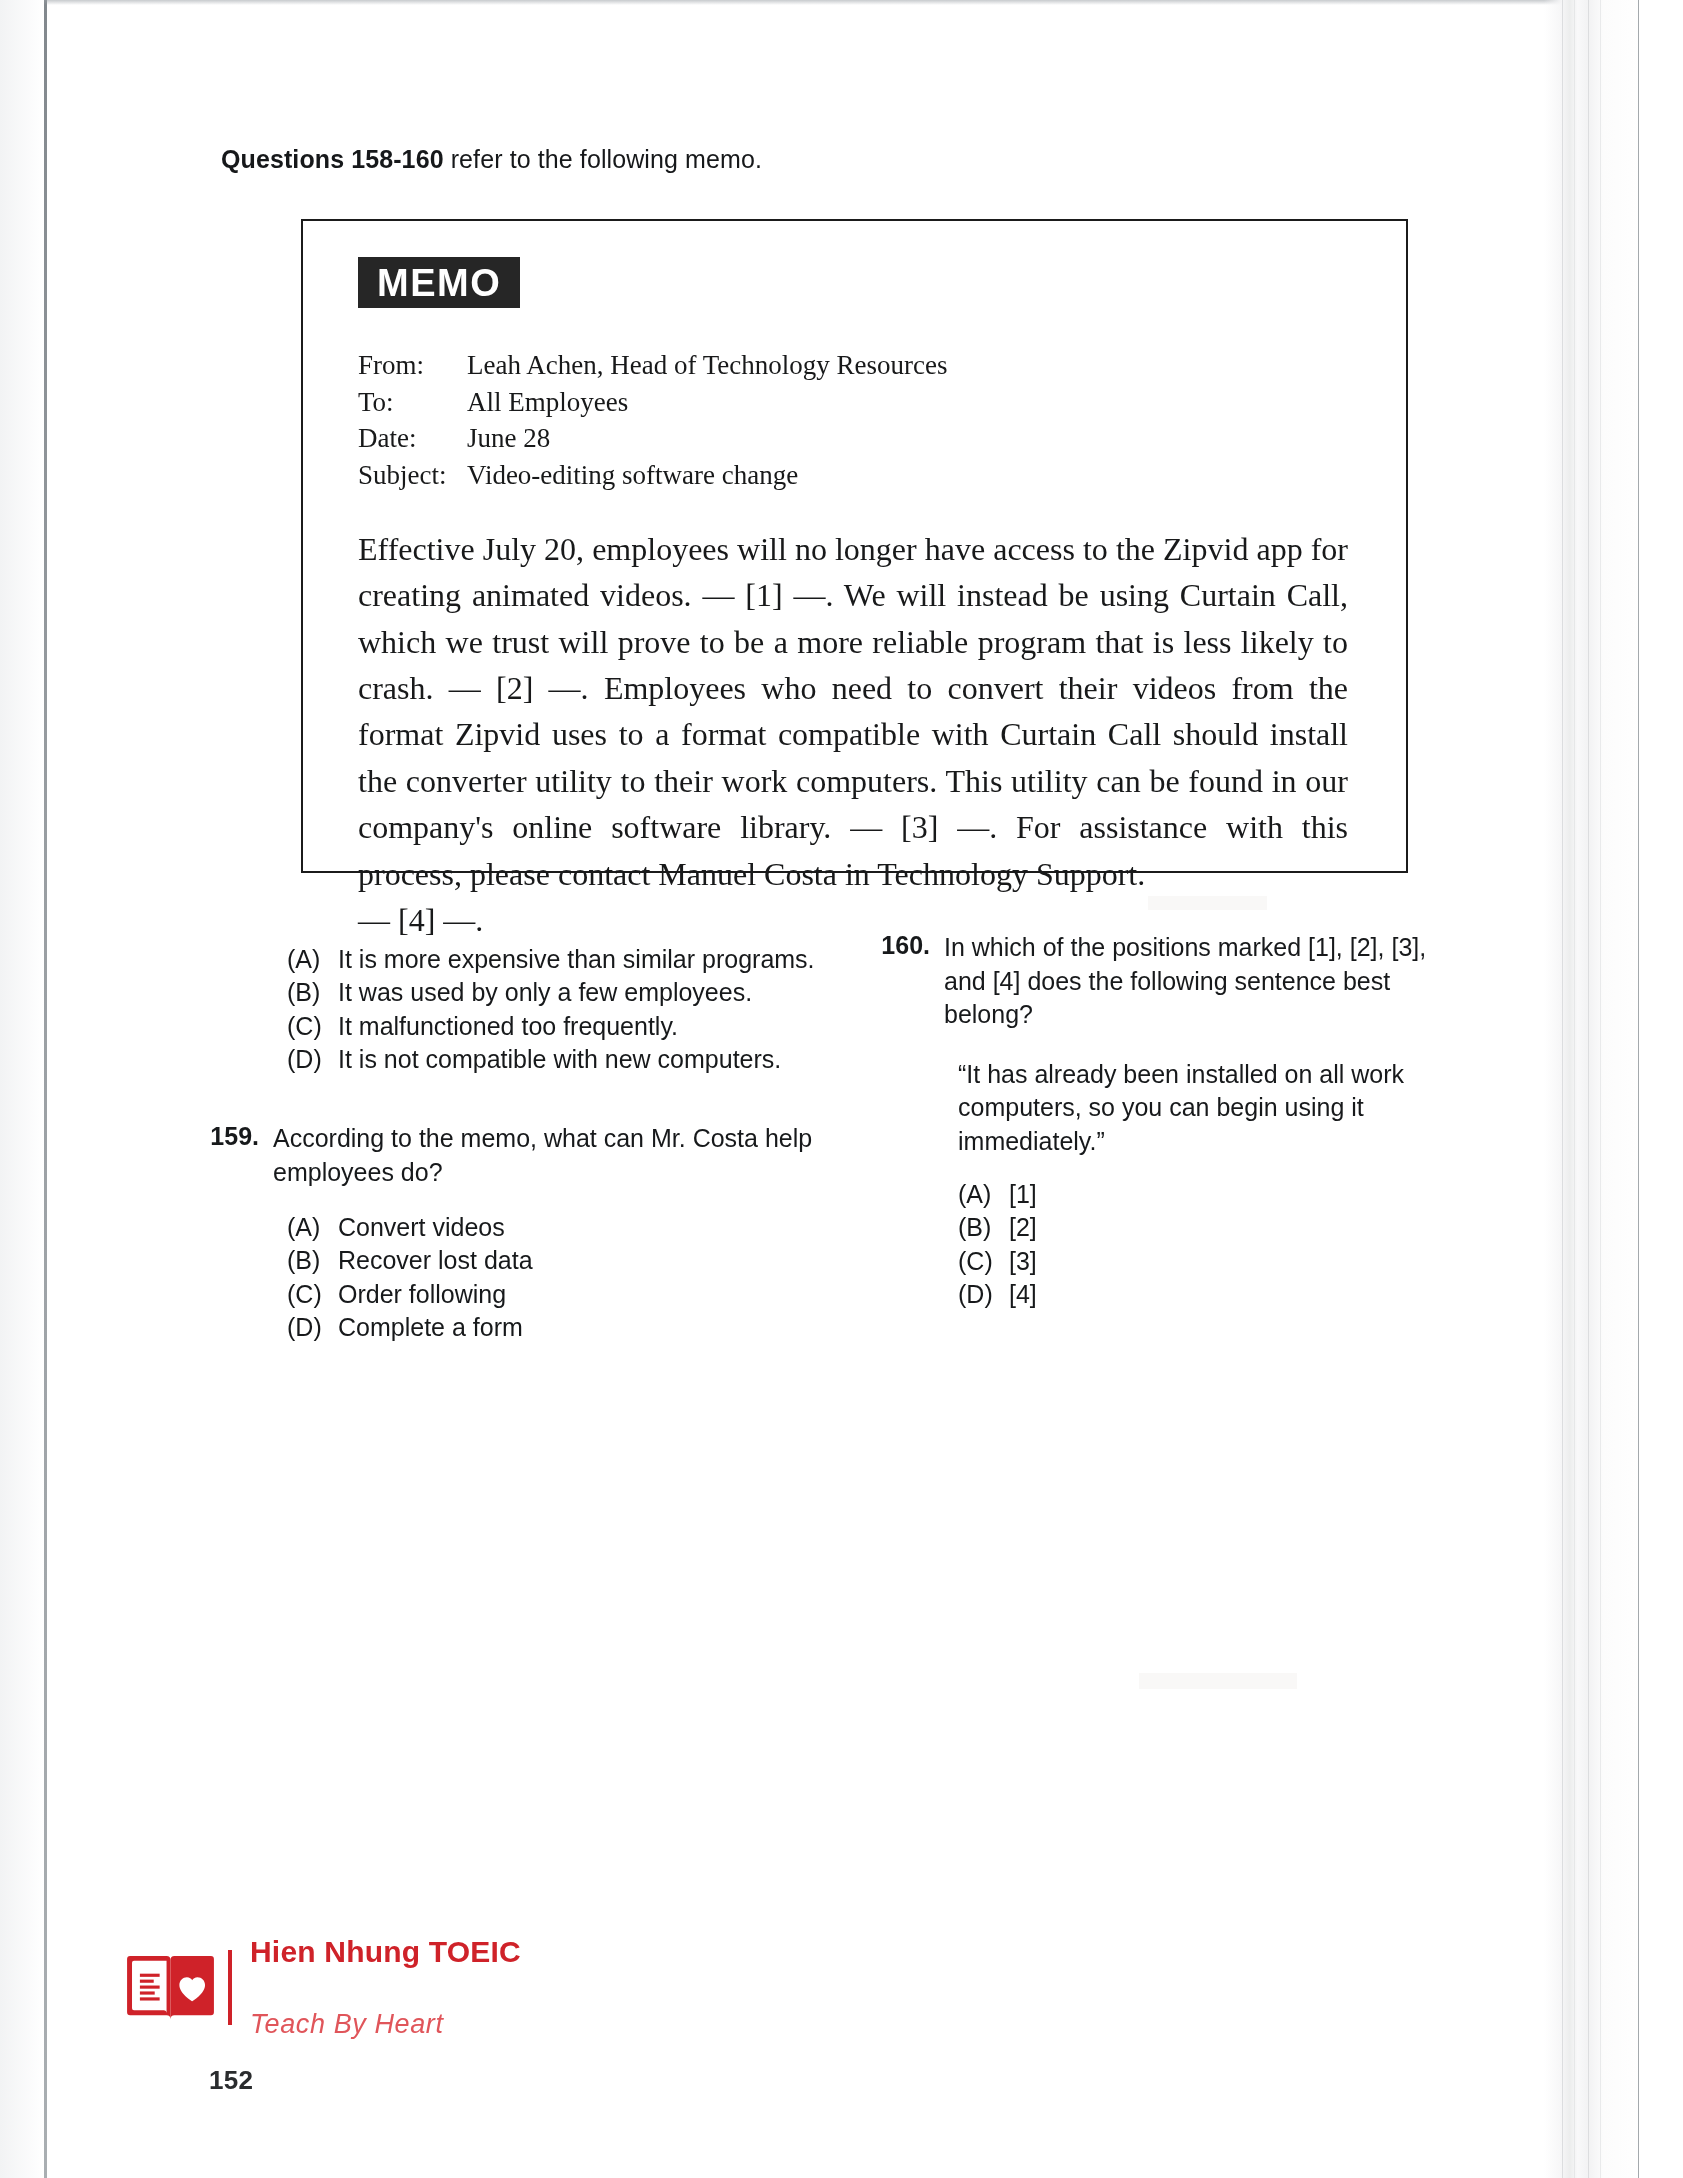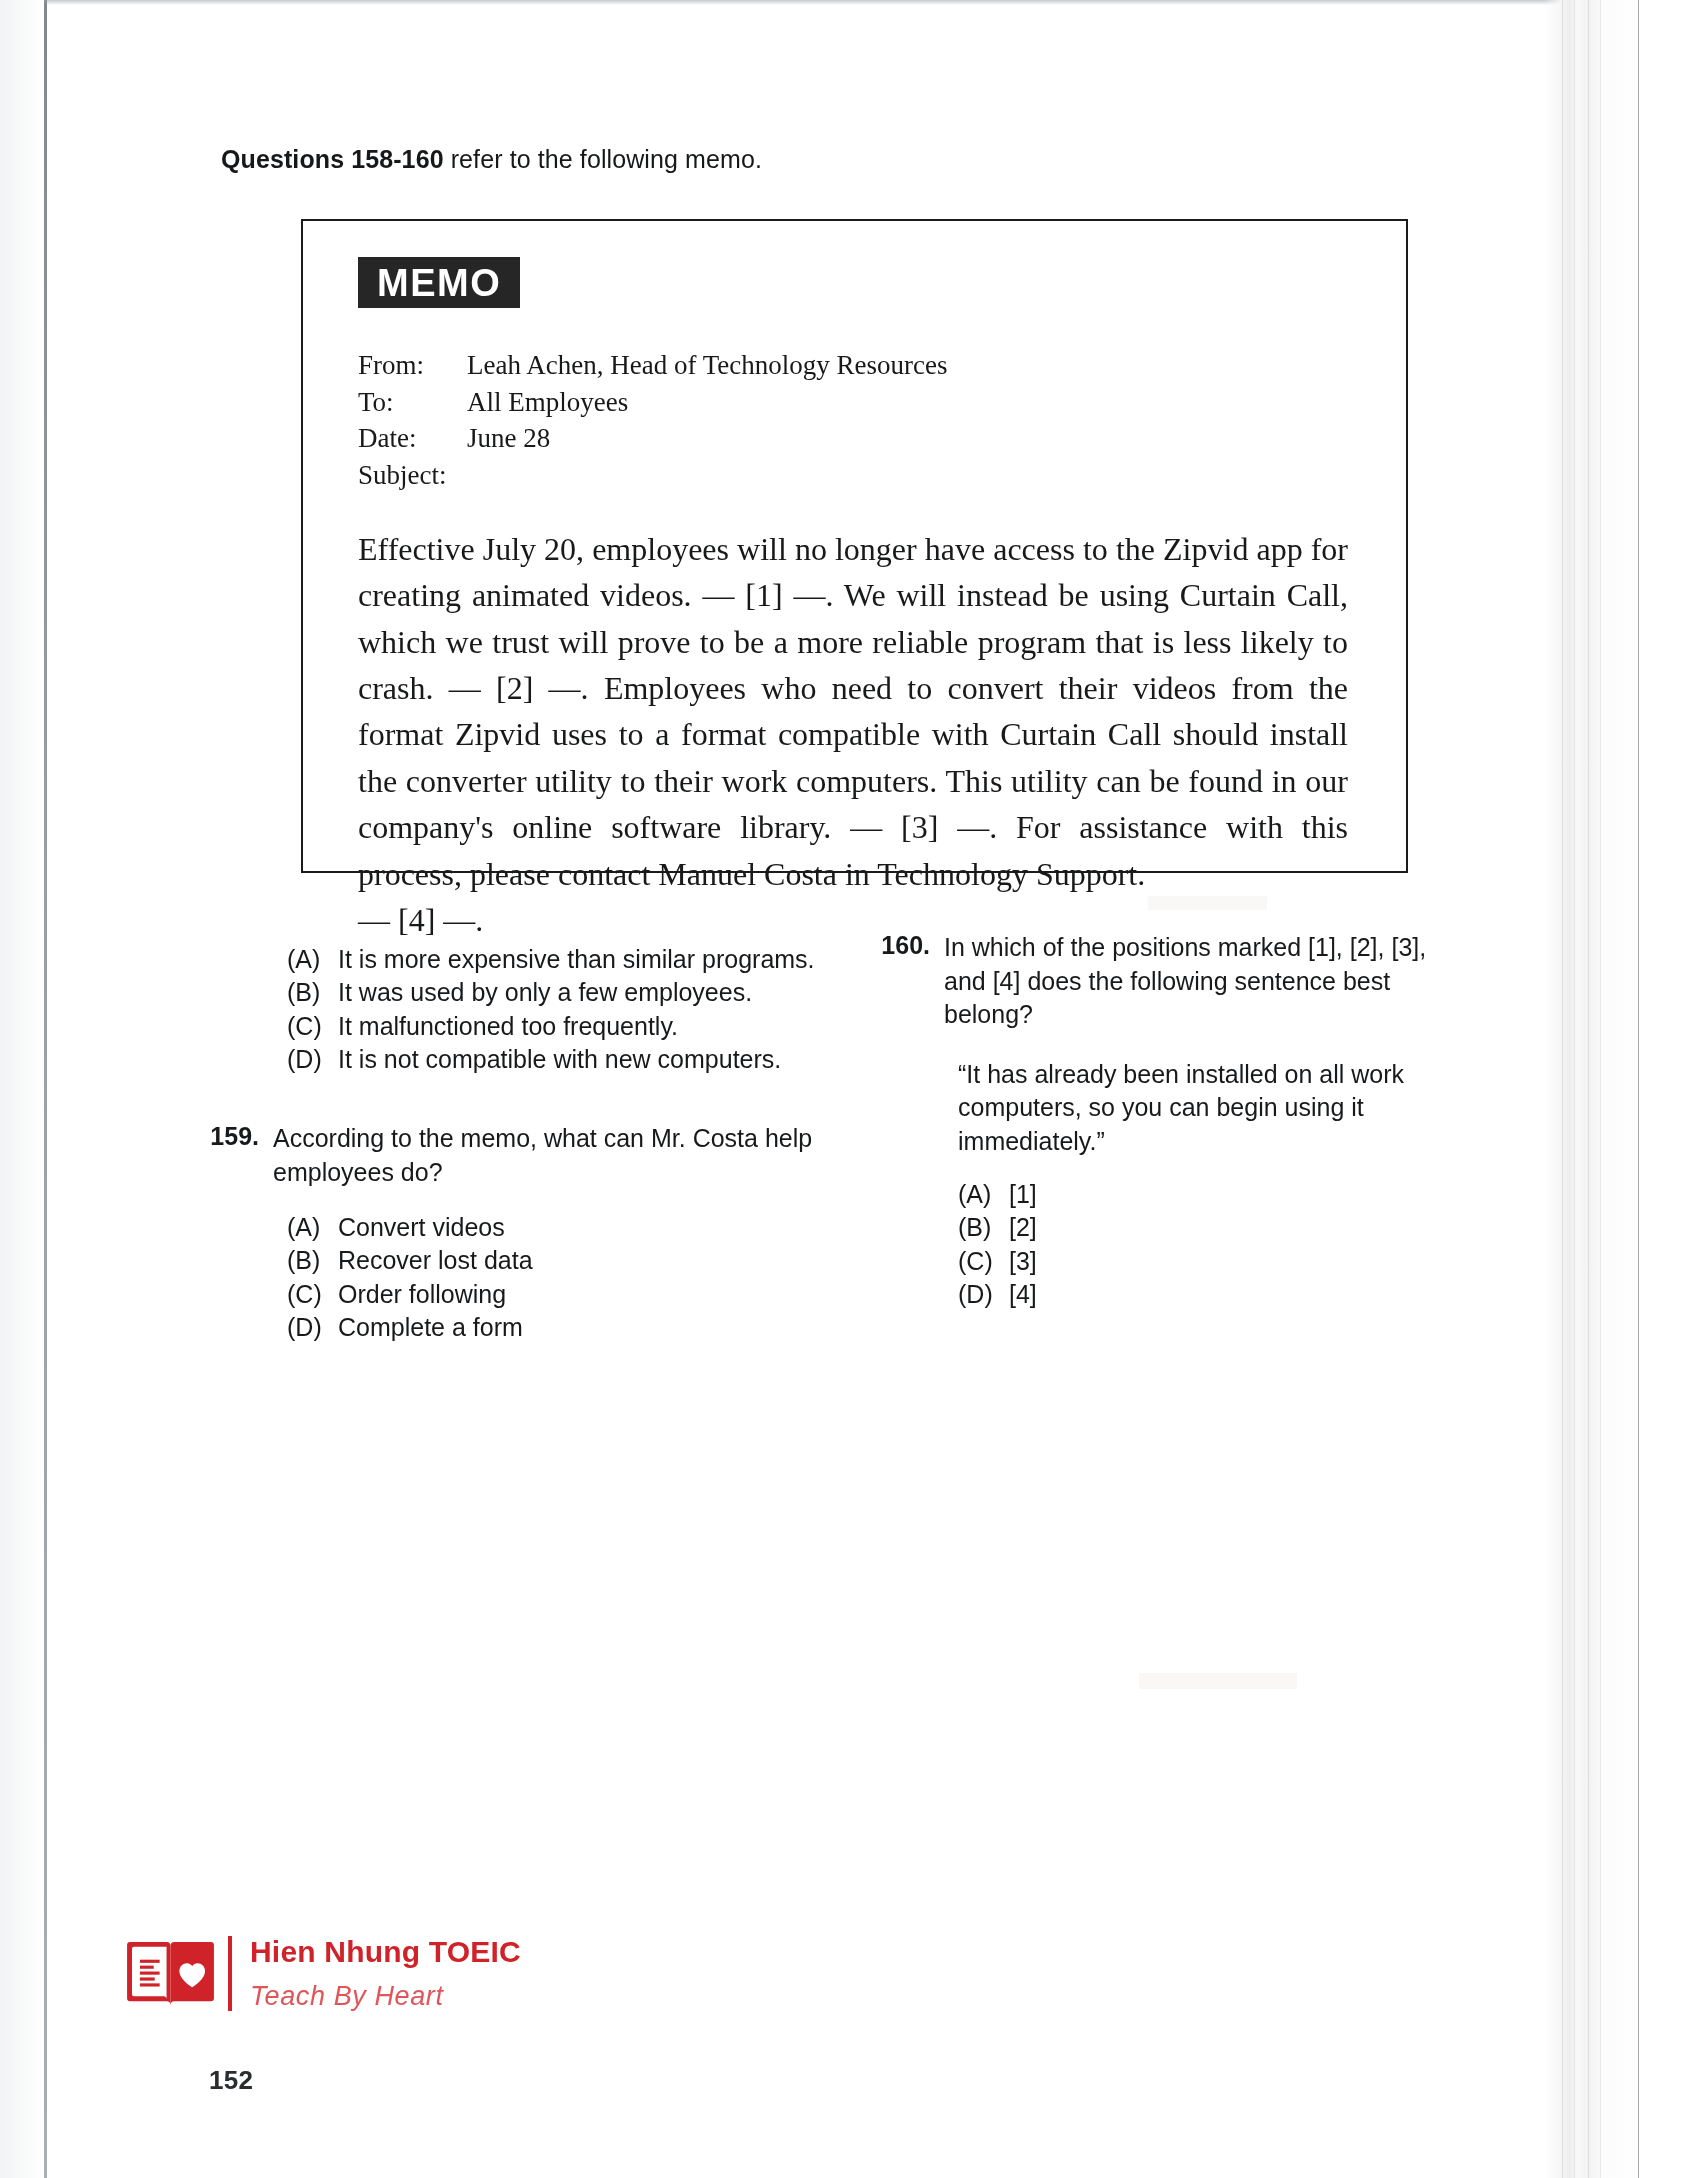--- a/index.html
+++ b/index.html
@@ -225,21 +225,21 @@
     flex: 0 0 87px;
   }
   .logo-divider {
     width: 4px;
     height: 75px;
     background: #cf2229;
     margin-left: 14px;
     margin-right: 18px;
     flex: 0 0 4px;
   }
-  .logo-words { display: flex; flex-direction: column; justify-content: center; }
+  .logo-words { display: flex; flex-direction: column; justify-content: center; gap: 28px; }
   .logo-title {
     color: #cf2229;
     font-weight: bold;
     font-size: 30px;
     letter-spacing: 0.2px;
     line-height: 1.15;
   }
   .logo-sub {
     color: #e0555a;
     font-style: italic;
@@ -303,20 +303,21 @@
         <div class="memo-field-row">
           <span class="memo-field-label">To:</span>
           <span class="memo-field-value">All Employees</span>
         </div>
         <div class="memo-field-row">
           <span class="memo-field-label">Date:</span>
           <span class="memo-field-value">June 28</span>
         </div>
         <div class="memo-field-row">
           <span class="memo-field-label">Subject:</span>
+          <span class="memo-field-value">Video-editing software change</span>
         </div>
       </div>
 
       <div class="memo-body">
         <span>Effective July 20, employees will no longer have access to the Zipvid app for creating animated videos. — [1] —. We will instead be using Curtain Call, which we trust will prove to be a more reliable program that is less likely to crash. — [2] —. Employees who need to convert their videos from the format Zipvid uses to a format compatible with Curtain Call should install the converter utility to their work computers. This utility can be found in our company's online software library. — [3] —. For assistance with this process, please contact Manuel Costa in Technology Support.</span>
         <div class="last-line">— [4] —.</div>
       </div>
 
     </div>
   </div>

